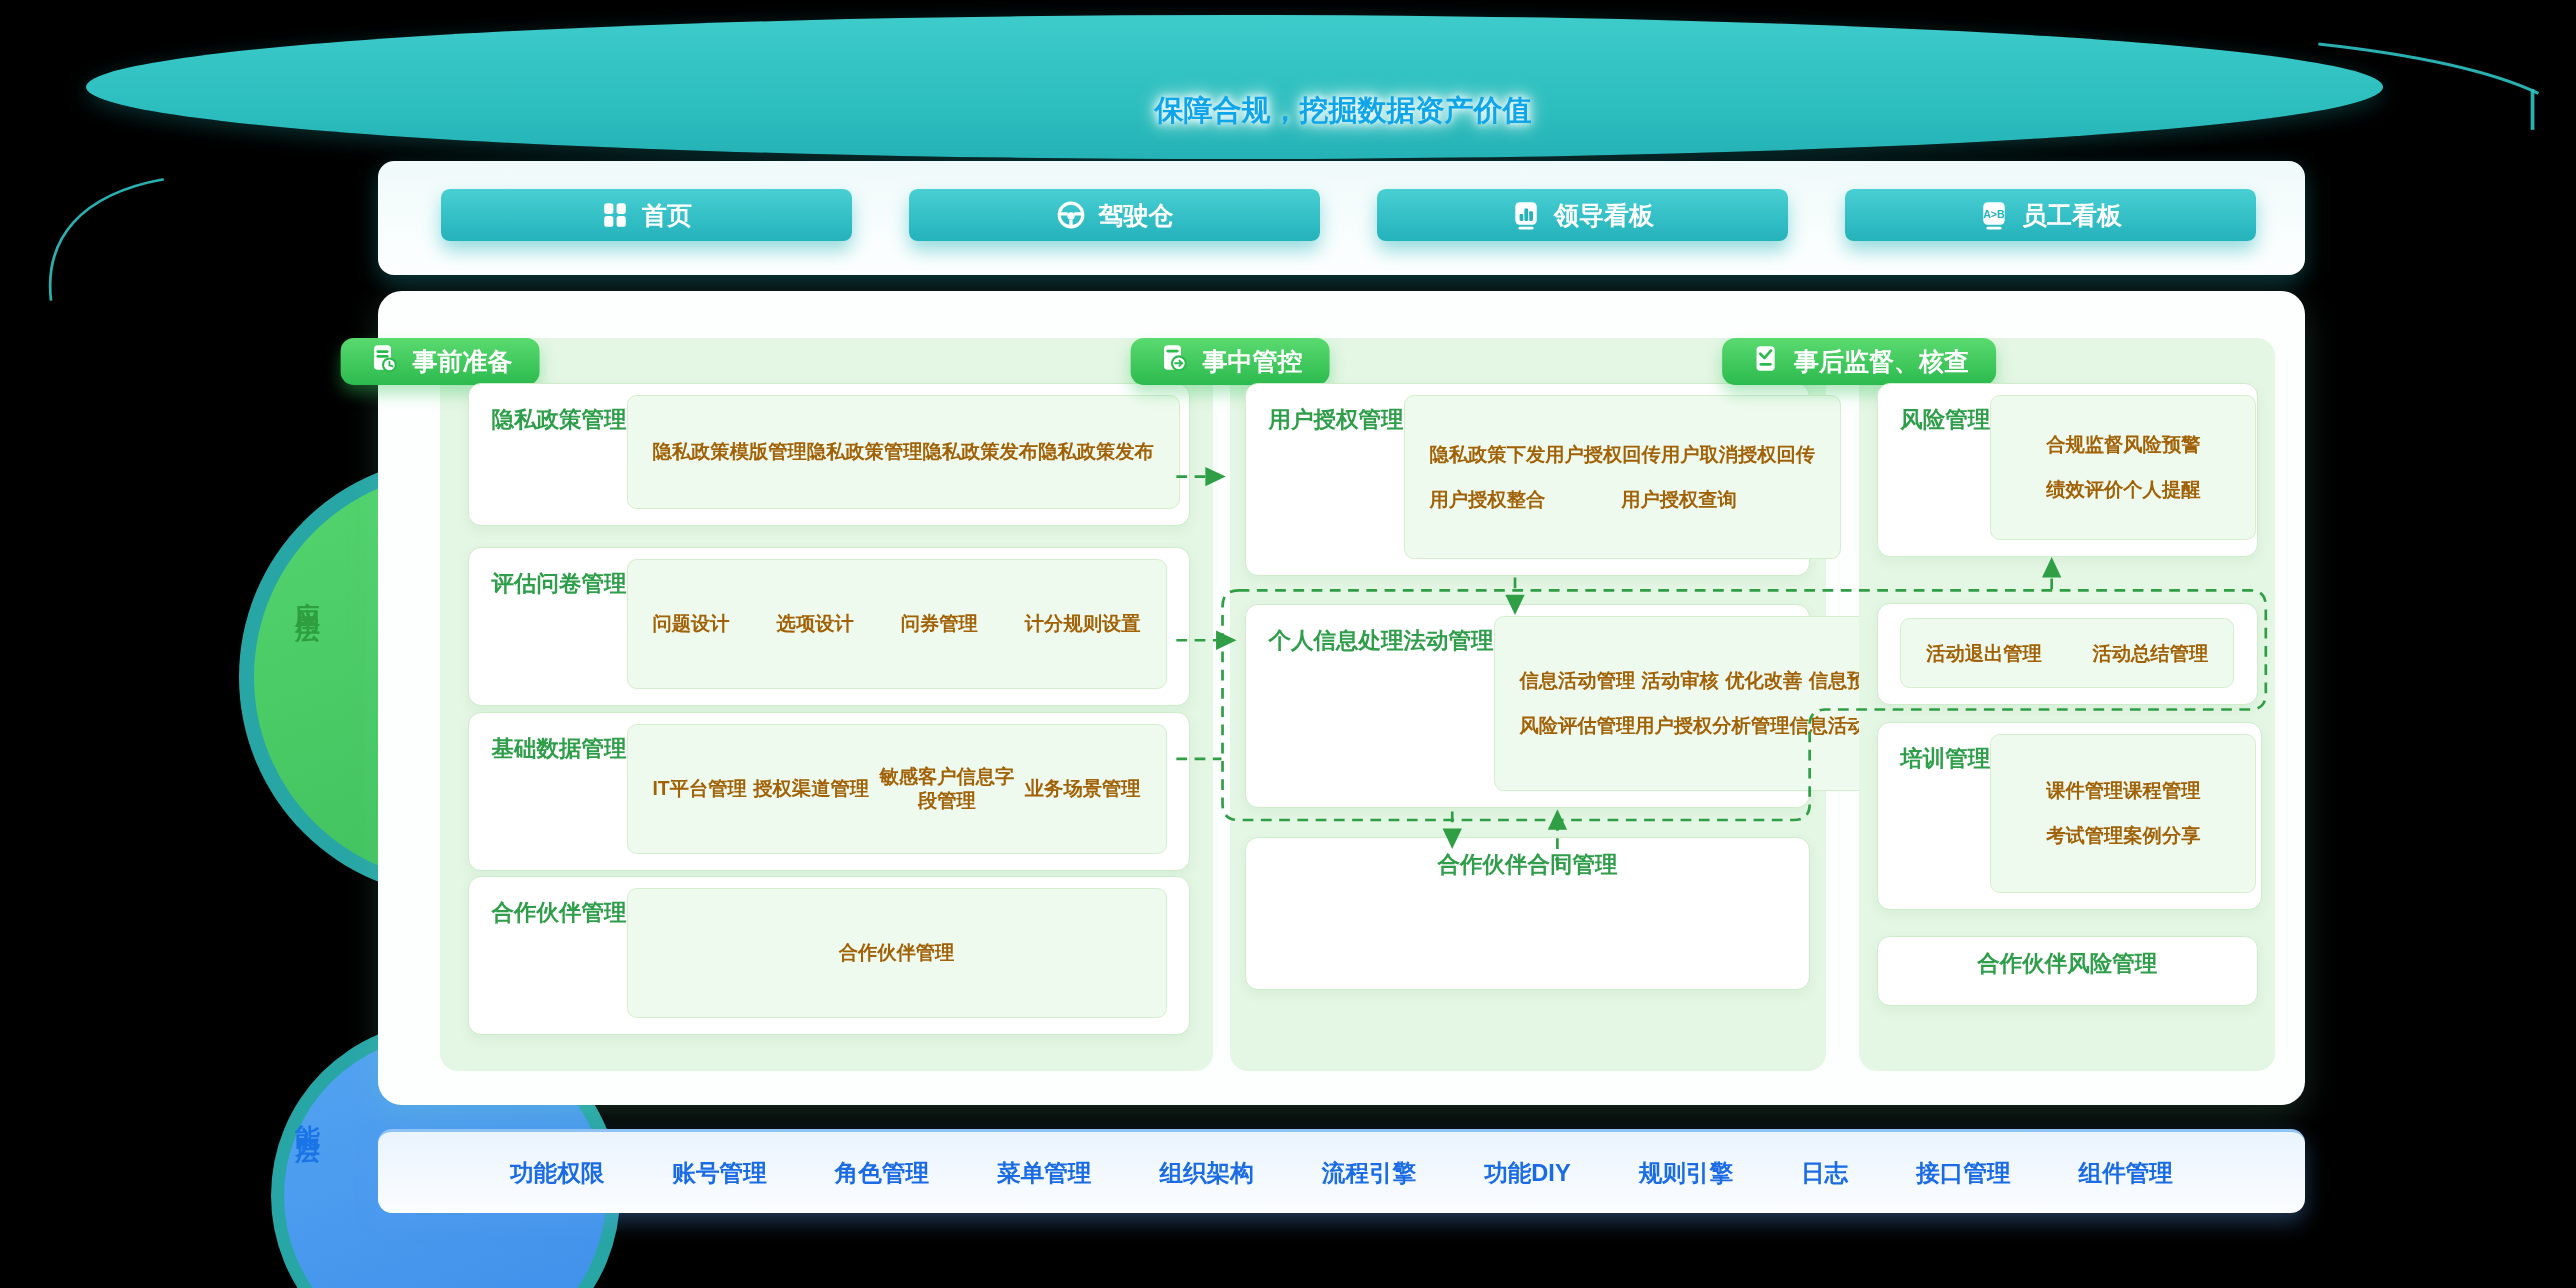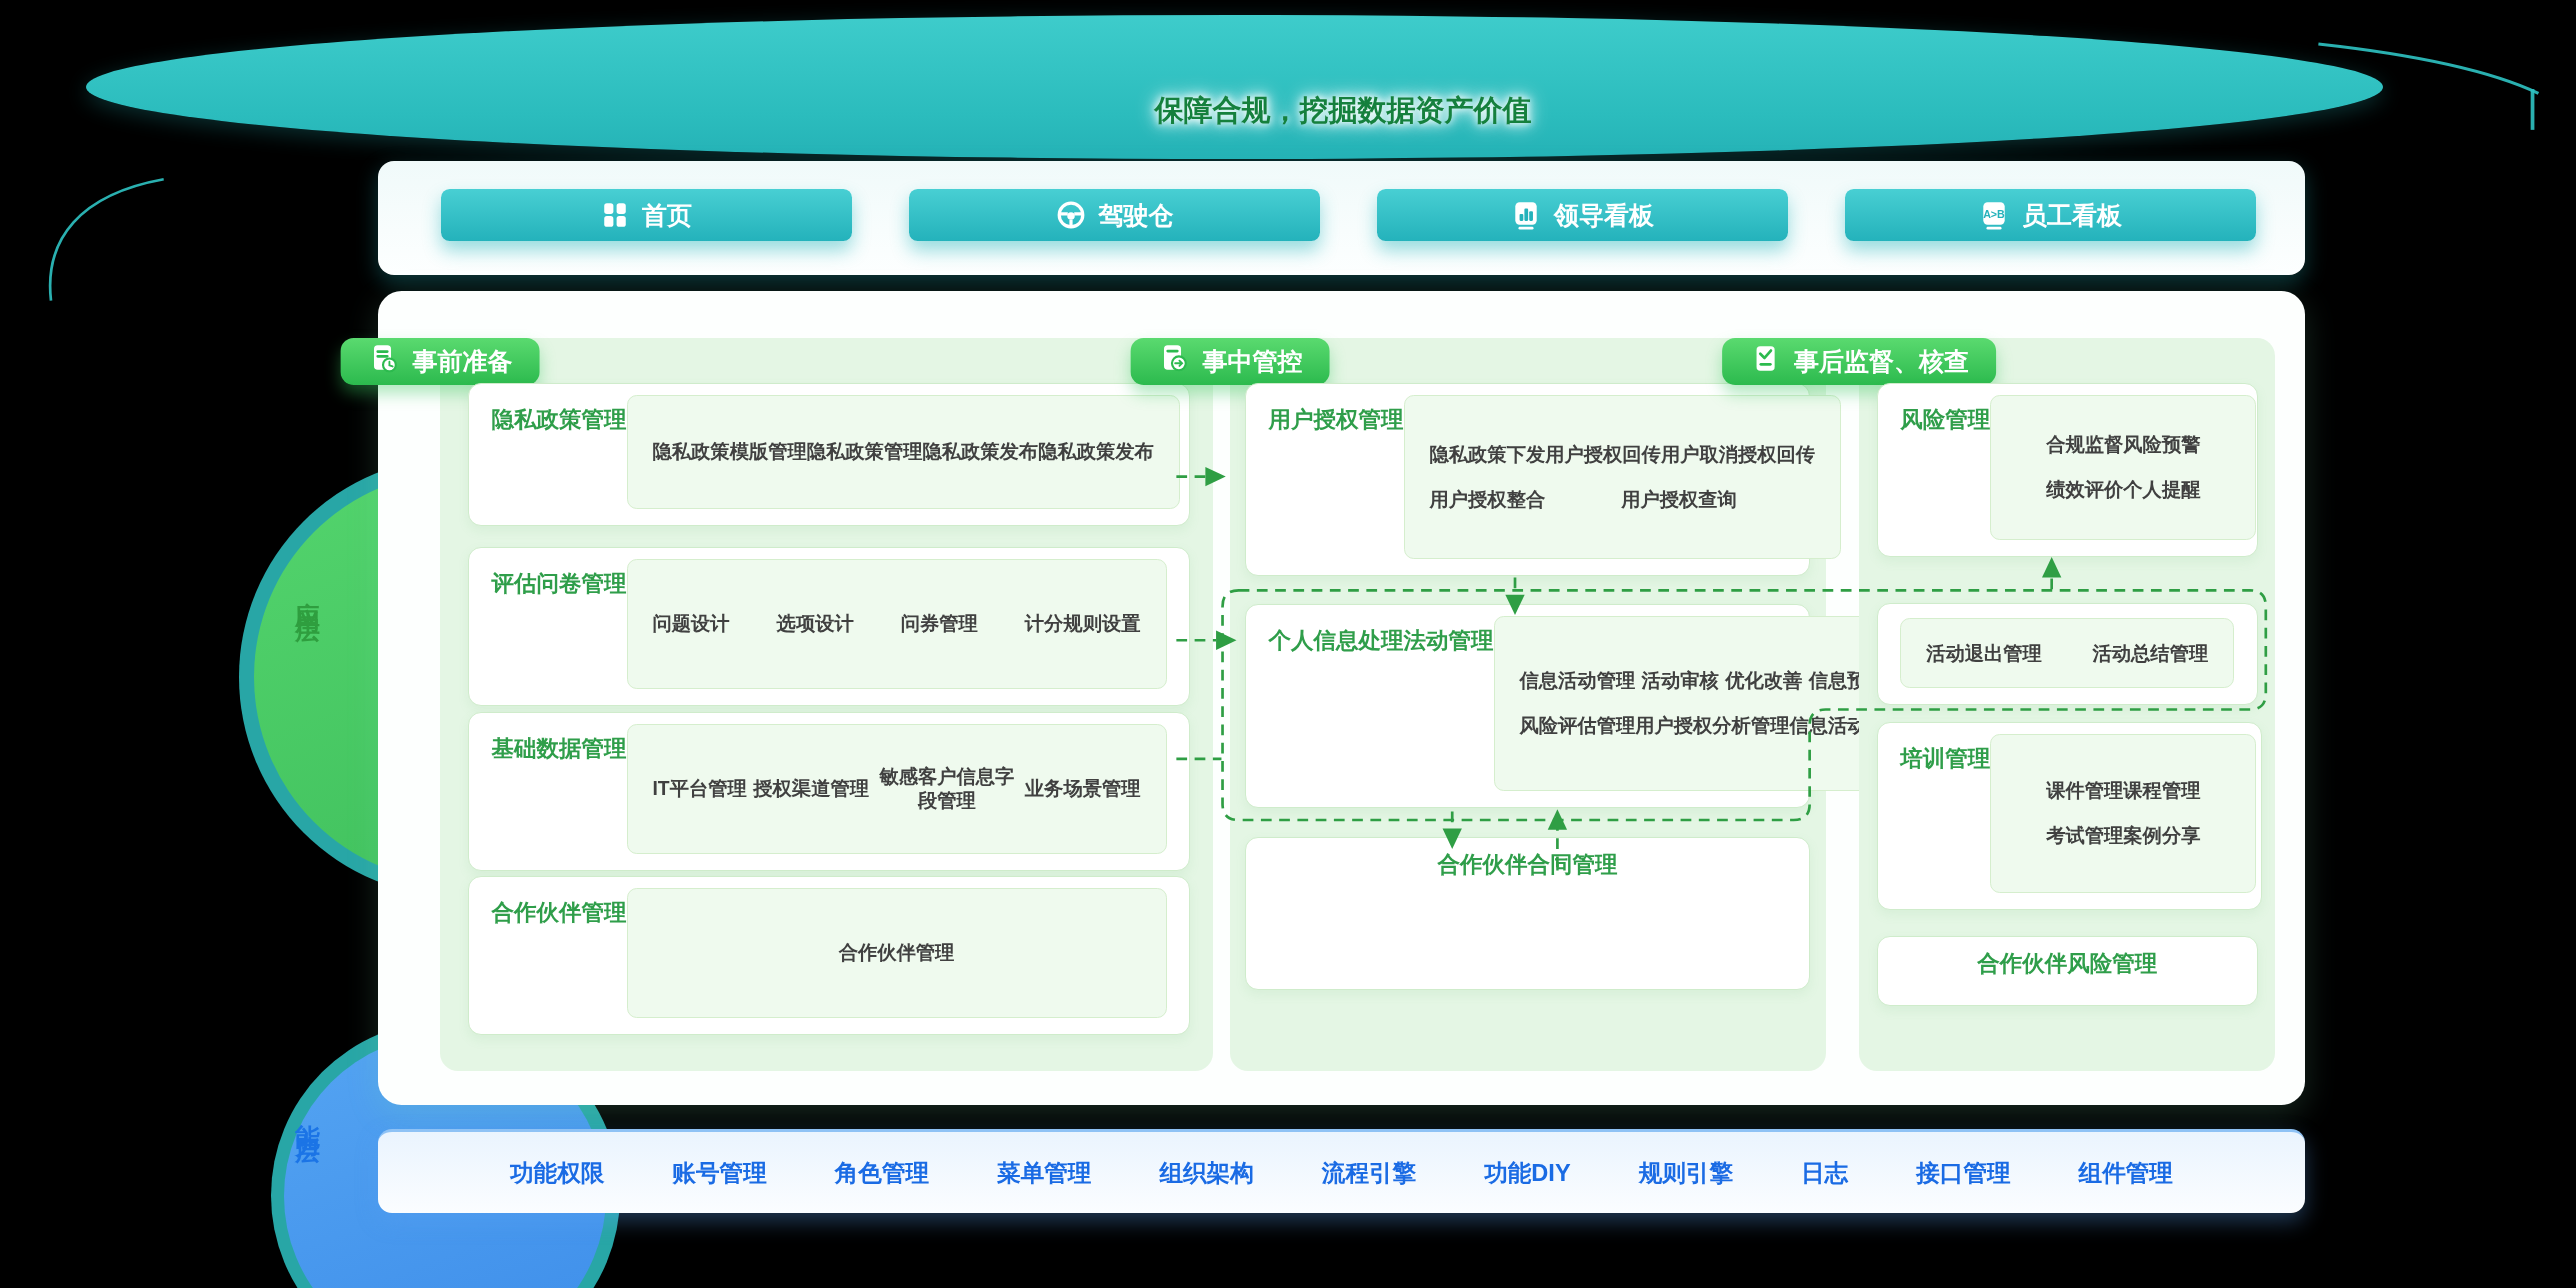--- a/index.html
+++ b/index.html
@@ -5,21 +5,21 @@
   html,body{margin:0;padding:0;background:#000;}
   body{width:2576px;height:1288px;position:relative;overflow:hidden;
        font-family:"Liberation Sans","DejaVu Sans",sans-serif;}
   .abs{position:absolute;}
 
   
   .banner{left:86px;top:15px;width:2297px;height:144px;border-radius:50%;
           background:linear-gradient(180deg,#3ecccb 0%,#2bbcbd 70%,#25b2b6 100%);
           box-shadow:0 5.4px 21.5px rgba(40,190,195,.25);}
   .banner-title{left:1343px;top:111px;transform:translate(-50%,-50%);
-          font-size:29px;font-weight:bold;color:#15803d;white-space:nowrap;
+          font-size:29px;font-weight:bold;color:#0ea5e9;white-space:nowrap;
           text-shadow:0 0 7.5px #fff,0 0 14px #fff,0 0 21.5px #eafffc;}
 
   
   .nav-panel{left:378px;top:161px;width:1927px;height:114px;border-radius:16px;
           background:linear-gradient(180deg,#f0fafa,#fdffff);
           box-shadow:0 7.5px 21.5px rgba(40,190,195,.30);}
   .navbtn{top:189px;width:411px;height:52px;border-radius:8.6px;cursor:pointer;
           background:linear-gradient(180deg,#48cfd3 0%,#24b2bb 100%);
           display:flex;align-items:center;justify-content:center;gap:13px;
           color:#fff;font-size:25px;font-weight:bold;
@@ -42,21 +42,21 @@
           padding:9.7px 0 10.7px 0;white-space:nowrap;}
   .only-title{justify-content:center;}
   .only-title .panel-title{padding:0;}
   .ibox{background:#effaee;border:1.1px solid #d5eecd;border-radius:9.7px;flex:1;
           display:flex;flex-direction:column;justify-content:center;gap:18px;
           padding:9.7px 25px;box-sizing:border-box;}
   .irow{display:flex;justify-content:space-between;align-items:center;}
   .irow.center{justify-content:center;}
   .irow.start{justify-content:flex-start;gap:76px;}
   .irow.pad2{padding:0 30px;}
-  .mi{color:#404040;font-size:19.3px;font-weight:bold;white-space:nowrap;cursor:pointer;}
+  .mi{color:#a16207;font-size:19.3px;font-weight:bold;white-space:nowrap;cursor:pointer;}
   .mi.wrap2{white-space:normal;width:7.4em;text-align:center;line-height:1.25;}
 
   
   .bottom-bar{left:378px;top:1129px;width:1927px;height:84px;border-radius:14px;z-index:2;
           background:linear-gradient(180deg,#eaf4fe 0%,#fbfdff 100%);
           border-top:3.2px solid #8ec2f5;box-sizing:border-box;
           box-shadow:0 8.6px 21.5px rgba(90,160,240,.35);
           display:flex;align-items:center;justify-content:space-evenly;padding:0 64px;}
   .bb-item{color:#1a6be4;font-size:23.6px;font-weight:bold;white-space:nowrap;cursor:pointer;}
 

